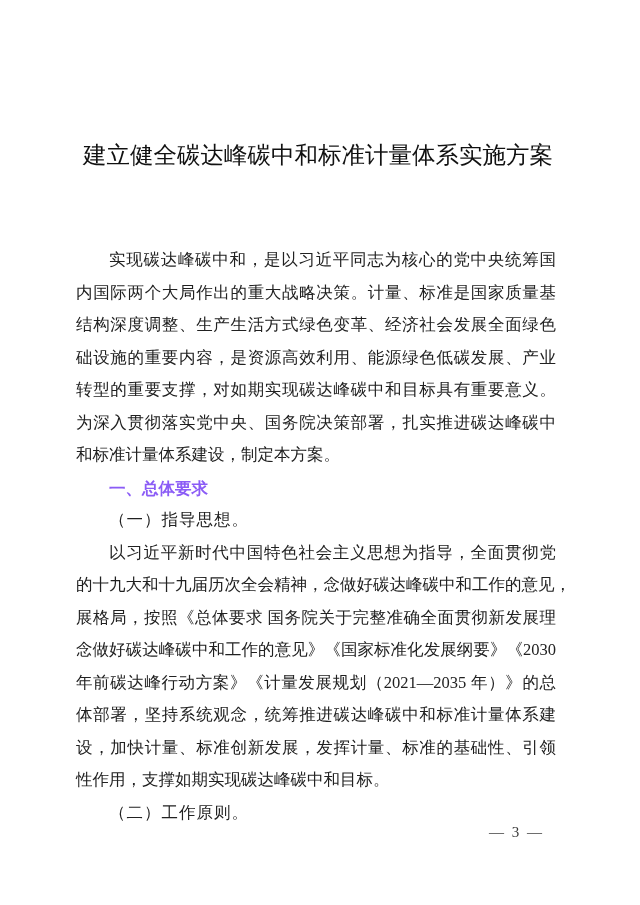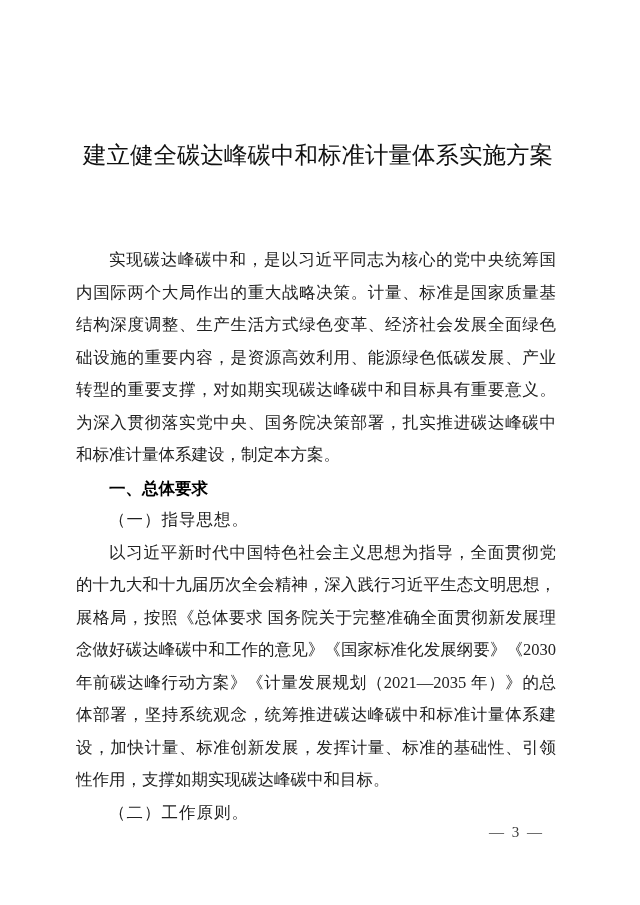--- a/index.html
+++ b/index.html
@@ -53,21 +53,21 @@
     text-indent: 33px;
   }
   .line.end {
     text-align: center;
     text-align-last: left;
   }
   .line.h1 {
     font-family: "Liberation Sans", sans-serif;
     font-weight: bold;
     font-size: 16.5px;
-    color: #000000;
+    color: #8b5cf6;
     text-align: left;
     text-align-last: left;
     text-indent: 33px;
   }
   .line.h2 {
     font-family: "Liberation Serif", serif;
     font-size: 16.5px;
     color: #212121;
     text-align: left;
     text-align-last: left;
@@ -97,21 +97,21 @@
       <div class="line first">实现碳达峰碳中和，是以习近平同志为核心的党中央统筹国</div>
       <div class="line">内国际两个大局作出的重大战略决策。计量、标准是国家质量基</div>
       <div class="line">结构深度调整、生产生活方式绿色变革、经济社会发展全面绿色</div>
       <div class="line">础设施的重要内容，是资源高效利用、能源绿色低碳发展、产业</div>
       <div class="line">转型的重要支撑，对如期实现碳达峰碳中和目标具有重要意义。</div>
       <div class="line">为深入贯彻落实党中央、国务院决策部署，扎实推进碳达峰碳中</div>
       <div class="line end">和标准计量体系建设，制定本方案。</div>
       <div class="line h1">一、总体要求</div>
       <div class="line h2">（一）指导思想。</div>
       <div class="line first">以习近平新时代中国特色社会主义思想为指导，全面贯彻党</div>
-      <div class="line">的十九大和十九届历次全会精神，深入践行习近平生态文明思想，</div>
+      <div class="line">的十九大和十九届历次全会精神，念做好碳达峰碳中和工作的意见，</div>
       <div class="line">展格局，按照《总体要求 国务院关于完整准确全面贯彻新发展理</div>
       <div class="line">念做好碳达峰碳中和工作的意见》《国家标准化发展纲要》《2030</div>
       <div class="line">年前碳达峰行动方案》《计量发展规划（2021—2035 年）》的总</div>
       <div class="line">体部署，坚持系统观念，统筹推进碳达峰碳中和标准计量体系建</div>
       <div class="line">设，加快计量、标准创新发展，发挥计量、标准的基础性、引领</div>
       <div class="line end">性作用，支撑如期实现碳达峰碳中和目标。</div>
       <div class="line h2">（二）工作原则。</div>
     </div>
 
   <div class="page-number">— 3 —</div>

